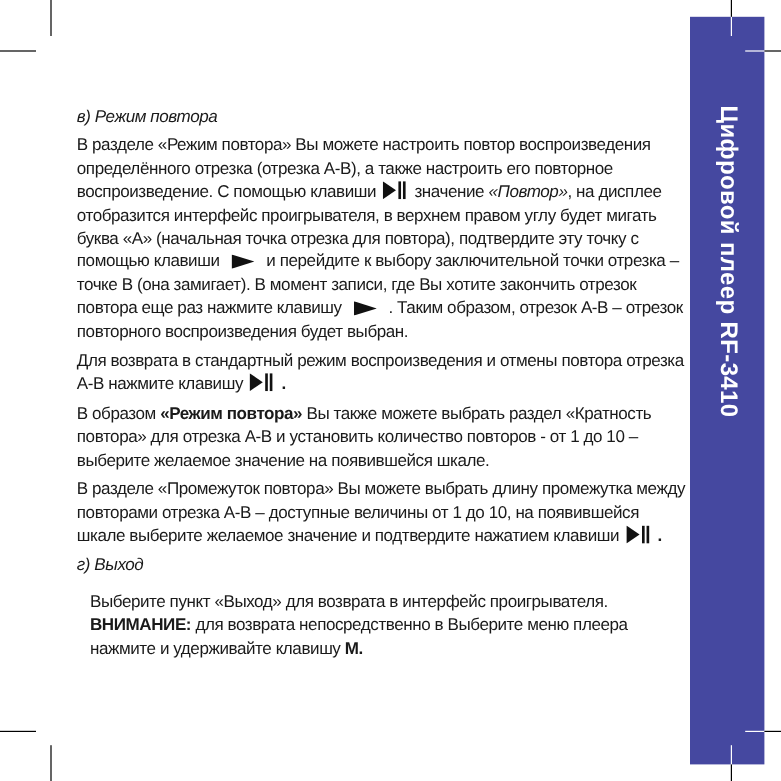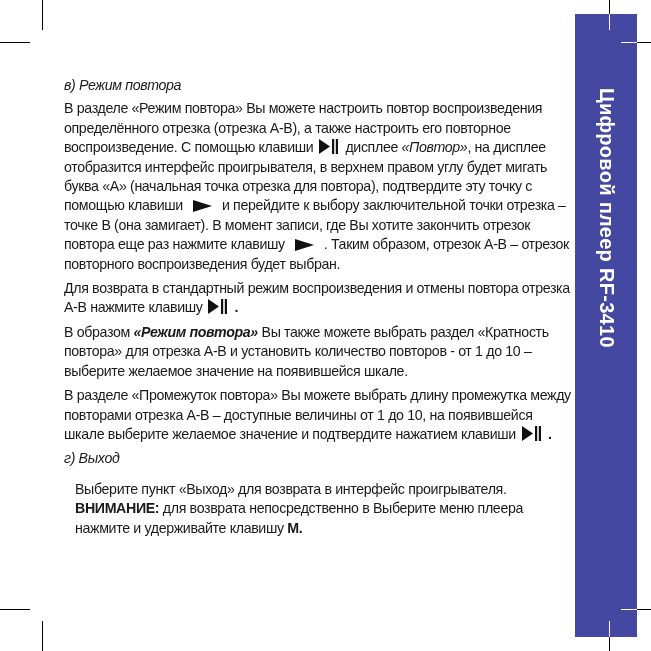--- a/index.html
+++ b/index.html
@@ -1,24 +1,24 @@
 <!DOCTYPE html>
 <html><head>
   <meta charset="utf-8">
   <style>
     html, body { margin: 0; padding: 0; background: #ffffff; }
     body { width: 651px; height: 651px; position: relative; overflow: hidden; font-family: "Liberation Sans", sans-serif; color: #1a1a1a; }
     .crop { position: absolute; background: #000; }
     .sidebar { position: absolute; left: 575px; top: 14px; width: 62px; height: 623px; background: #4548a0; }
     .sidebar-title { position: absolute; left: 606px; top: 88px; transform-origin: 0 0; transform: rotate(90deg) translateY(-50%); white-space: nowrap; color: #ffffff; font-weight: bold; font-size: 20px; letter-spacing: 0.3px; font-family: "Liberation Sans", sans-serif; }
-    .content { position: absolute; left: 64px; top: 76px; width: 510px; font-size: 14.2px; line-height: 19.4px; letter-spacing: -0.35px; }
+    .content { position: absolute; left: 64px; top: 89px; width: 510px; font-size: 14.2px; line-height: 19.4px; letter-spacing: -0.35px; }
     .content p { margin: 0 0 5px 0; }
     .heading { font-style: italic; margin-bottom: 4px !important; }
     .it { font-style: italic; text-align: right; }
-    .bi { font-style: italic; font-weight: bold; }
+    .bi { font-weight: bold; }
     .b { font-weight: bold; }
     .key { display: inline-block; vertical-align: -2px; margin: 0 6px; }
     .key svg { display: block; }
   </style>
 </head>
 <body>
 
 <div class="crop" style="left:42px;top:0;width:1px;height:30px;"></div>
 <div class="crop" style="left:0;top:42px;width:30px;height:1px;"></div>
 <div class="crop" style="left:42px;top:621px;width:1px;height:30px;"></div>
@@ -37,21 +37,21 @@
 <div class="sidebar-title">Цифровой плеер RF-3410</div>
 
 <div class="content">
   <p class="heading">в) Режим повтора</p>
 
   <p>
     <span>В разделе «Режим повтора» Вы можете настроить повтор воспроизведения определённого отрезка (отрезка А-В), а также настроить его повторное воспроизведение. С помощью  клавиши</span><span class="key"><svg width="20" height="15" viewBox="0 0 20 15">
           <polygon points="0,0 11,7.5 0,15" fill="#111"></polygon>
           <rect x="13" y="0" width="2.2" height="15" fill="#111"></rect>
           <rect x="16.8" y="0" width="2.2" height="15" fill="#111"></rect>
-        </svg></span><span>дисплее</span>
+        </svg></span><span>значение</span>
     <span class="it">«Повтор»</span><span>, на дисплее отобразится интерфейс проигрывателя, в верхнем правом углу будет мигать буква «А» (начальная точка отрезка для повтора), подтвердите эту точку с помощью клавиши</span><span class="key" style="margin:0 10px;"><svg width="19" height="12" viewBox="0 0 19 12">
           <polygon points="0,0 19,6 0,12" fill="#111"></polygon>
         </svg></span><span>и перейдите к выбору заключительной точки отрезка – точке В (она замигает). В момент записи, где Вы хотите закончить отрезок повтора еще раз нажмите клавишу</span><span class="key" style="margin:0 10px;"><svg width="19" height="12" viewBox="0 0 19 12">
           <polygon points="0,0 19,6 0,12" fill="#111"></polygon>
         </svg></span><span>. Таким образом, отрезок А-В – отрезок повторного воспроизведения будет выбран.</span>
   </p>
 
   <p>
     <span>Для возврата в стандартный режим воспроизведения и отмены повтора отрезка А-В нажмите клавишу</span><span class="key"><svg width="20" height="15" viewBox="0 0 20 15">
           <polygon points="0,0 11,7.5 0,15" fill="#111"></polygon>

